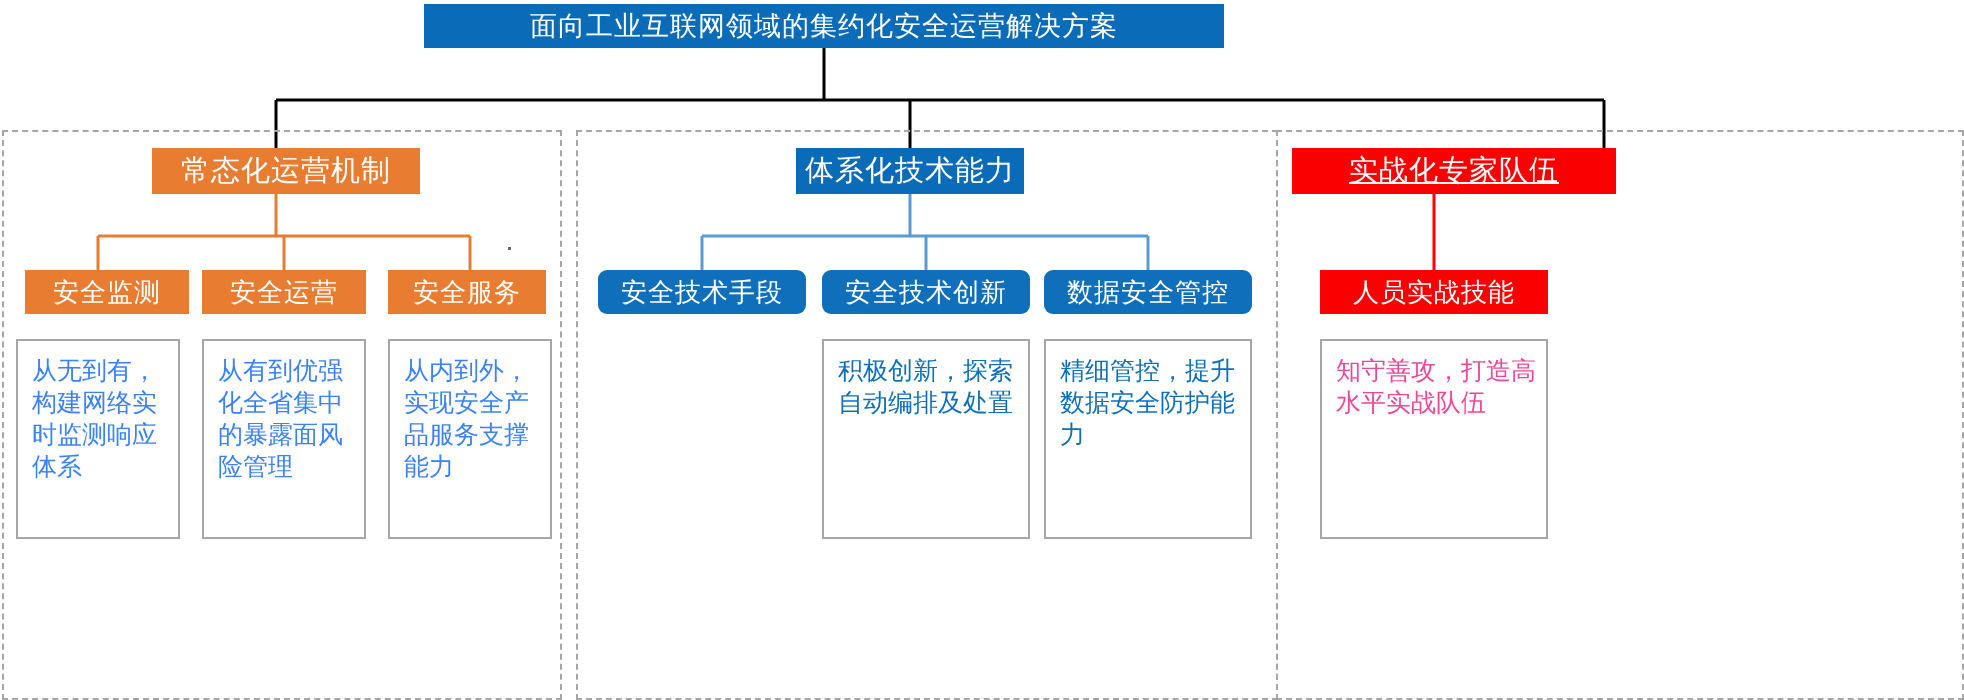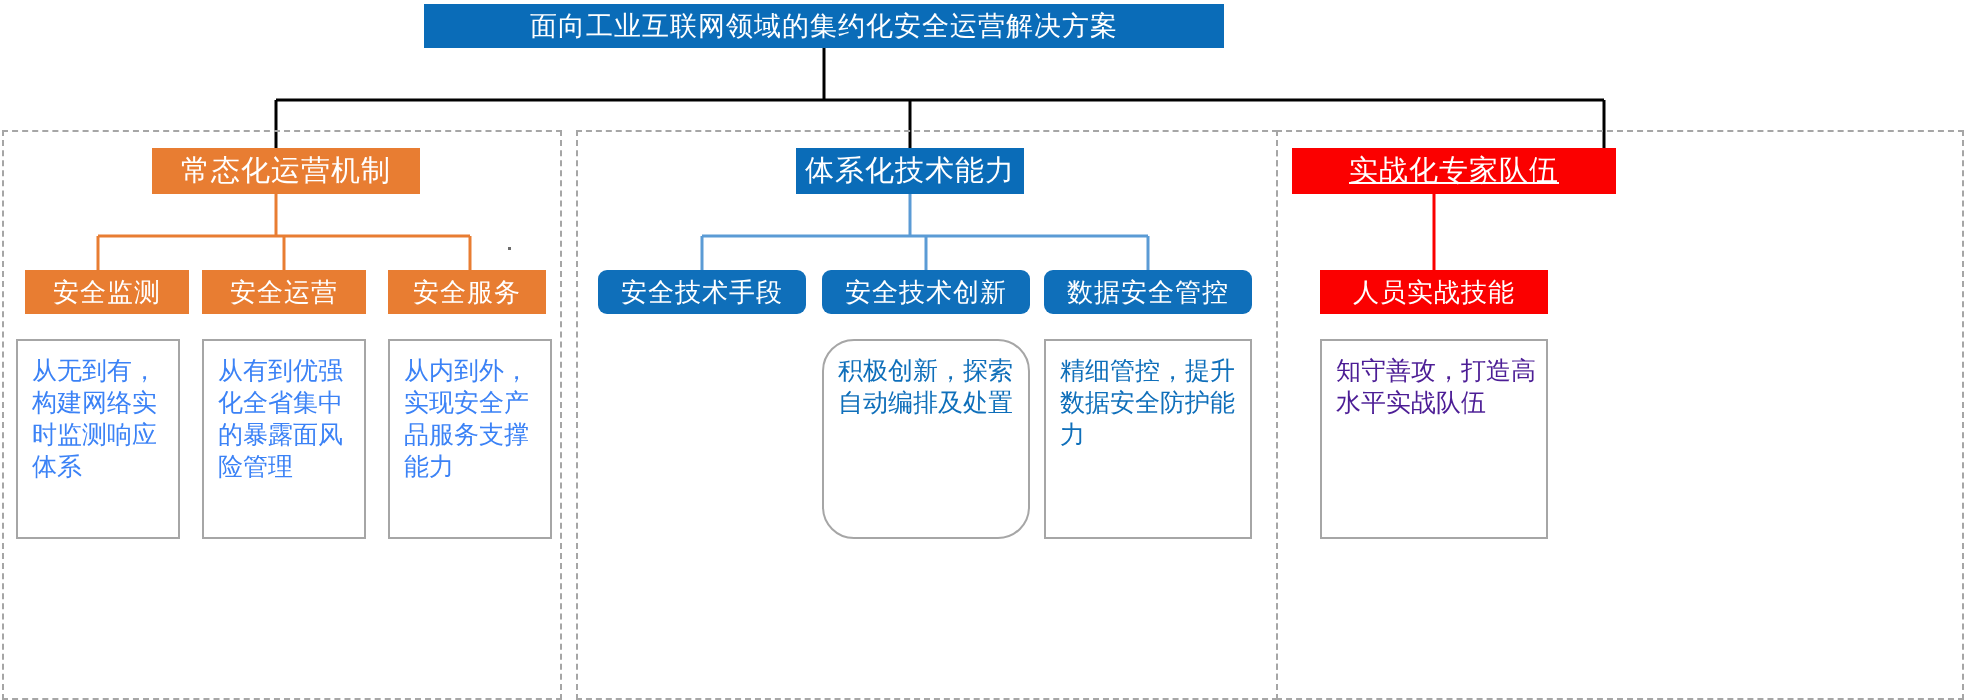--- a/index.html
+++ b/index.html
@@ -62,27 +62,27 @@
   
   .desc{
     position:absolute;top:339px;
     border:2px solid #a6a6a6;background:#ffffff;
     padding:14px 10px 10px 14px;
     font-size:25px;line-height:1.28;
     box-sizing:border-box;
   }
   .desc.orange{color:#3b82f6;}
   .desc.blue  {color:#0f6fba;}
-  .desc.red   {color:#4c1d95;}
+  .desc.red   {color:#ec4899;}
 
   #desc-jc {left:16px;  width:164px;height:200px;}
   #desc-yy {left:202px; width:164px;height:200px;}
   #desc-fw {left:388px; width:164px;height:200px;}
   #desc-sj {left:598px; width:208px;height:200px;}
-  #desc-cx {left:822px; width:208px;height:200px;border-radius:32px;}
+  #desc-cx {left:822px; width:208px;height:200px;}
   #desc-gk {left:1044px;width:208px;height:200px;}
   #desc-rs {left:1320px;width:228px;height:200px;}
 
   .dot{position:absolute;left:508px;top:247px;width:3px;height:3px;background:#6b6b6b;}
   .dot2{position:absolute;left:641px;top:308px;width:3px;height:3px;background:#6b6b6b;}
 </style>
 </head>
 <body>
 
 <div class="canvas">

